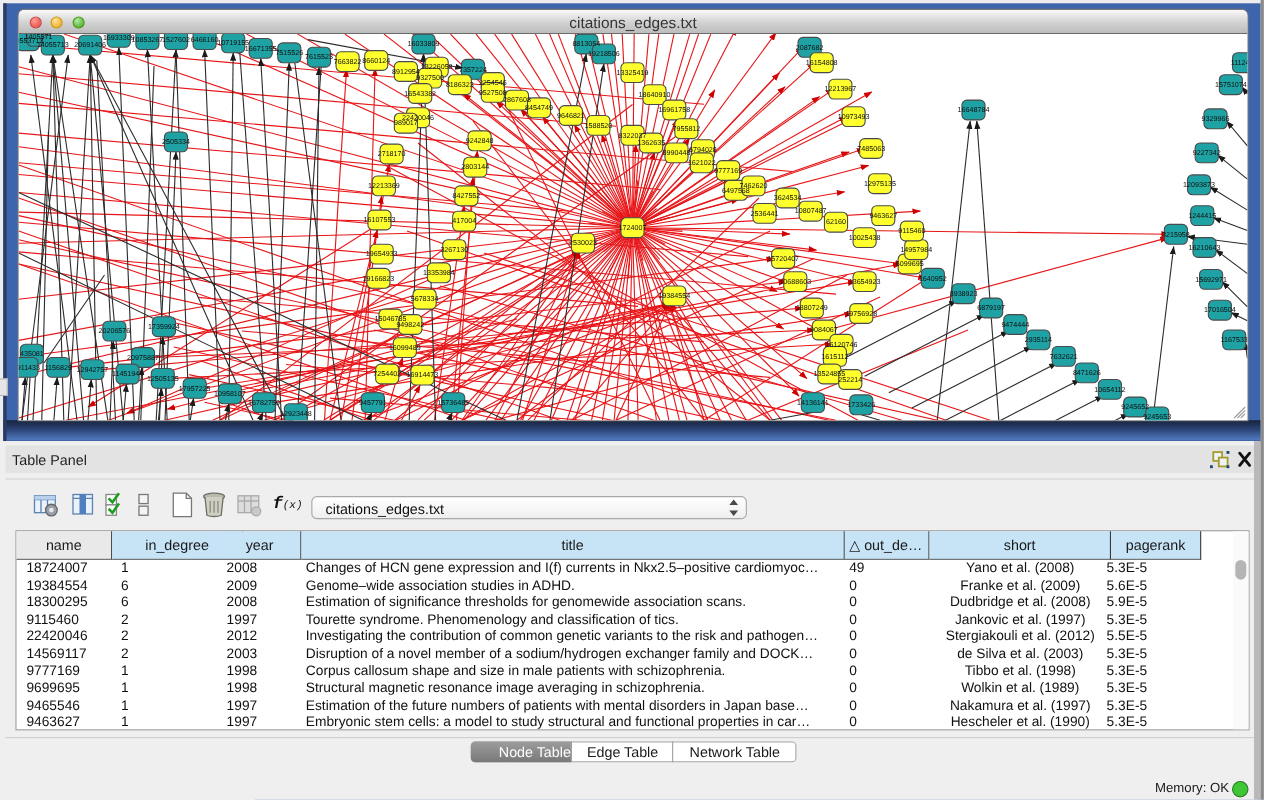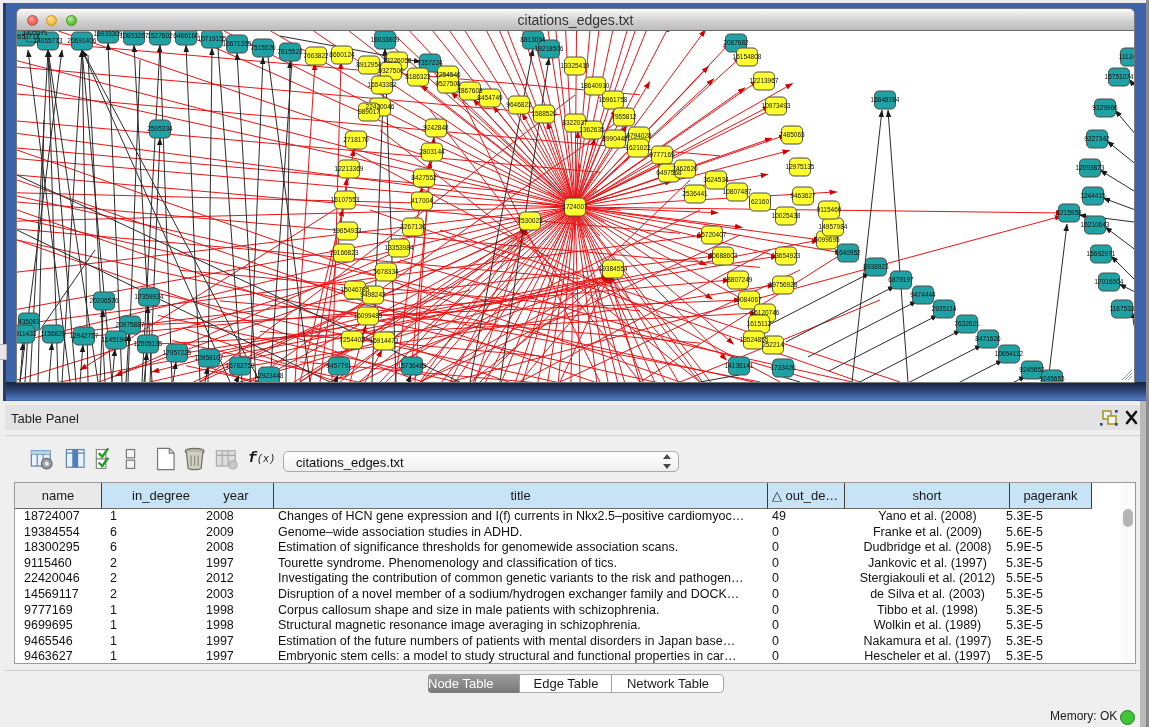--- a/index.html
+++ b/index.html
@@ -22,21 +22,21 @@
 .tbl{left:14px;top:482px;width:1122px;height:182px;background:#fff;border:1px solid #9a9a9a;box-sizing:border-box}
 .hcell{position:absolute;top:483px;height:26px;background:#c7e3f6;border-right:1px solid #3c3c3c;
  border-bottom:1px solid #6a6a6a;box-sizing:border-box;font-size:13px;color:#1a1a1a;
  text-align:center;line-height:25px}
 .trow{position:absolute;height:16px;font-size:12.5px;color:#111}
 .trow span{position:absolute;white-space:nowrap}
 .ell{overflow:hidden;text-overflow:clip}
 .tabseg{left:428px;top:674px;width:296px;height:19px;border:1px solid #a8a8a8;border-radius:4px;
  background:#fff;box-sizing:border-box}
 .seg1{left:428px;top:674px;width:91px;height:19px;border-radius:4px 0 0 4px;
- background:linear-gradient(#9d9d9d,#787878);color:#fff;font-size:13px;text-align:left;line-height:19px}
+ background:linear-gradient(#9d9d9d,#787878);color:#fff;font-size:13px;text-align:right;line-height:19px}
 .segt{position:absolute;top:674px;height:19px;font-size:13px;color:#1a1a1a;text-align:center;line-height:19px}
 .redge{left:1146px;top:0;width:3px;height:727px;background:#8a8a8a}
 .redge2{left:1140px;top:401px;width:6px;height:326px;background:#b9b9b9}
 </style></head><body>
 <div class="abs desk"></div>
 <div class="abs deskbot"></div>
 <div class="abs deskl"></div>
 <div class="abs" style="left:0;top:344px;width:6px;height:14px;background:#e6e6e6;border:1px solid #b5b5b5;border-left:none"></div>
 <div class="abs win" style="background:#fff"></div>
 <div class="abs tbar"></div>
@@ -751,21 +751,21 @@
     <span style="left:772px">0</span>
 <span style="left:845px;width:165px;text-align:center">Nakamura et al. (1997)</span>
     <span style="left:1006px">5.3E-5</span>
   </div>
 <div class="trow" style="top:649.4000000000002px">
 <span style="left:24px">9463627</span>
     <span style="left:110px">1</span>
     <span style="left:206px">1997</span>
 <span style="left:278px;width:486px" class="ell">Embryonic stem cells: a model to study structural and functional properties in car…</span>
     <span style="left:772px">0</span>
-<span style="left:845px;width:165px;text-align:center">Hescheler et al. (1997)</span>
+<span style="left:845px;width:165px;text-align:center">Hescheler et al. (1990)</span>
     <span style="left:1006px">5.3E-5</span>
   </div>
 <div class="abs" style="left:5px;top:670px;width:1135px;height:1px;background:#cfcfcf"></div>
 <div class="abs tabseg"></div>
 <div class="abs seg1">Node Table</div>
 <div class="abs segt" style="left:519px;width:92px;border-left:1px solid #a0a0a0">Edge Table</div>
 <div class="abs segt" style="left:611px;width:112px;border-left:1px solid #a0a0a0">Network Table</div>
 <div class="abs" style="left:1050px;top:709px;font-size:12px;color:#1a1a1a">Memory: OK</div>
 <div class="abs" style="left:1120px;top:710px;width:13px;height:13px;border-radius:50%;background:#3ec636;border:1px solid #2a7a22"></div>
 <div class="abs redge2"></div>

